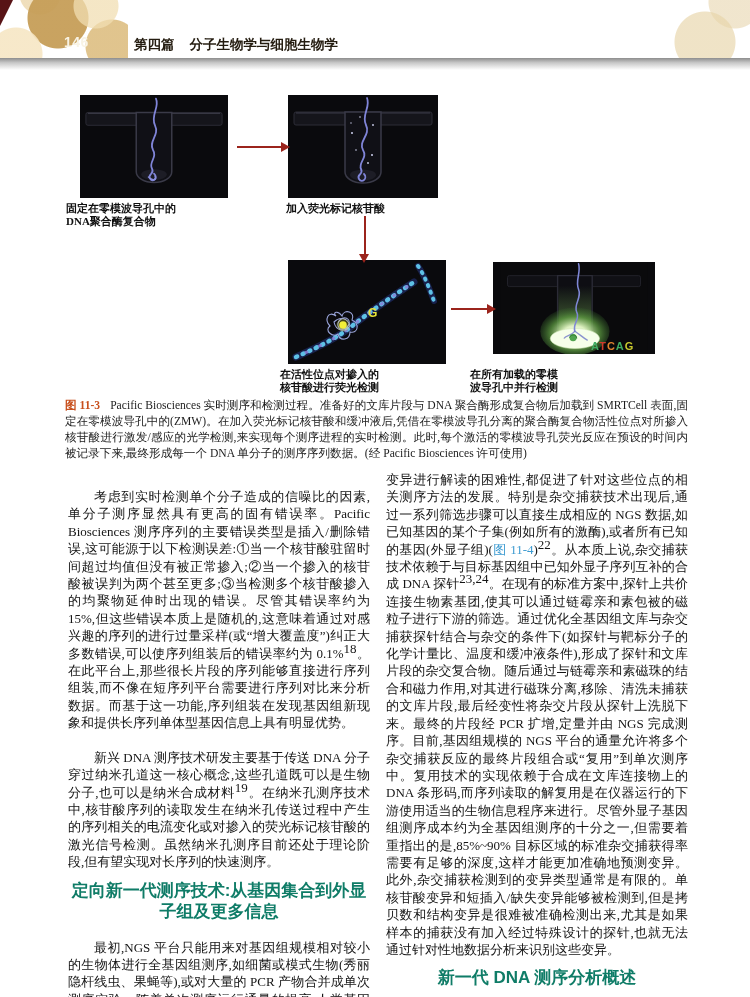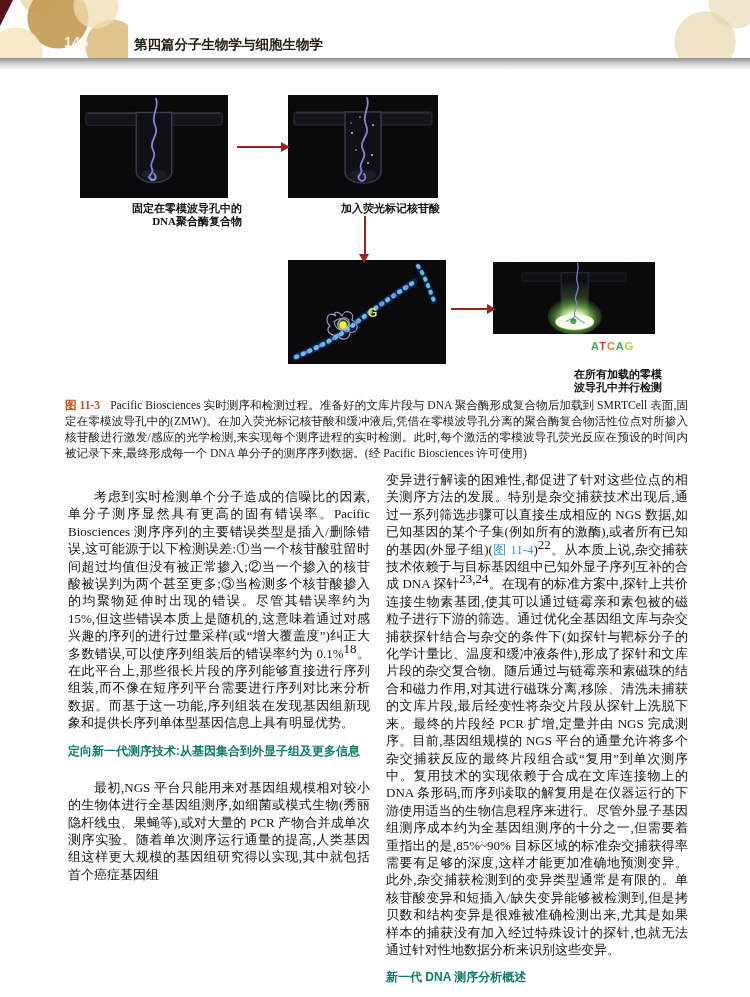--- a/index.html
+++ b/index.html
@@ -19,38 +19,38 @@
     background-image:
       radial-gradient(circle at 16px 54px, rgba(246,230,196,.9) 0 26px, rgba(246,230,196,0) 27px),
       radial-gradient(circle at 96px 6px, rgba(241,222,178,.75) 0 22px, transparent 23px),
       radial-gradient(circle at 58px 18px, rgba(198,158,88,.95) 0 30px, transparent 31px),
       radial-gradient(circle at 112px 46px, rgba(219,186,122,.85) 0 26px, transparent 27px),
       radial-gradient(circle at 40px -6px, rgba(233,209,160,.7) 0 20px, transparent 21px);}
   .corner-sliver{position:absolute;top:0;left:0;width:13px;height:26px;background:#581316;
     clip-path:polygon(0 0,100% 0,0 100%);}
   .page-number{position:absolute;left:64px;top:34px;color:#f8f3e4;
     font:bold 14px "Liberation Sans",sans-serif;letter-spacing:.5px;}
-  .part-line{position:absolute;left:134px;top:36px;display:flex;
+  .part-line{position:absolute;left:134px;top:36px;display:flex;gap:15px;
     font-family:"Liberation Sans",sans-serif;font-size:13.5px;font-weight:bold;color:#241c10;}
   .header-shadow{position:absolute;top:58px;left:0;width:750px;height:12px;
     background:linear-gradient(to bottom,#8d8d8d 0,#c8c8c8 40%,#ffffff 100%);}
 
   
   .fig-area{position:absolute;top:95px;left:0;width:750px;height:303px;}
   .panel{position:absolute;background:#0a0a0d;}
   .panel svg{display:block;width:100%;height:100%;}
   .p1{left:80px;top:0;width:148px;height:103px;}
   .p2{left:288px;top:0;width:150px;height:103px;}
   .p3{left:288px;top:165px;width:158px;height:104px;}
-  .p4{left:493px;top:167px;width:162px;height:72px;text-align:center;}
-  .pcap{position:absolute;text-align:right;font-weight:bold;font-size:11px;line-height:13px;color:#101010;}
+  .p4{left:493px;top:167px;width:162px;height:92px;text-align:center;}
+  .pcap{position:absolute;text-align:left;font-weight:bold;font-size:11px;line-height:13px;color:#101010;}
   .pcap1{left:66px;top:107px;width:176px;}
   .pcap2{left:286px;top:107px;width:154px;}
   .pcap3{left:280px;top:273px;width:174px;}
-  .pcap4{left:486px;top:273px;width:176px;}
+  .pcap4{left:470px;top:273px;width:176px;}
   .h-arrow{position:absolute;height:0;border-top:2.5px solid #9b241c;}
   .h-arrow:after{content:'';position:absolute;right:-9px;top:-6.5px;width:0;height:0;
     border-left:9px solid #9b241c;border-top:5px solid transparent;border-bottom:5px solid transparent;}
   .v-arrow{position:absolute;width:0;border-left:2.5px solid #9b241c;}
   .v-arrow:after{content:'';position:absolute;bottom:-9px;left:-6.75px;width:0;height:0;
     border-top:9px solid #9b241c;border-left:5.5px solid transparent;border-right:5.5px solid transparent;}
   .arr1{left:237px;top:51px;width:44px;}
   .arr-down{left:364px;top:121px;height:38px;}
   .arr2{left:451px;top:213px;width:36px;}
   .g-marker{position:absolute;left:80px;top:46px;color:#e9e63a;
@@ -59,22 +59,22 @@
     letter-spacing:1px;}
   .fig-caption{position:absolute;top:398px;left:65px;width:623px;margin:0;
     font-size:11.6px;line-height:15.9px;text-align:justify;color:#1c1c1c;}
   .fig-label{color:#c8501e;font-weight:bold;margin-right:10px;}
 
   
   .cols{position:absolute;top:471px;left:68px;width:620px;display:flex;gap:16px;}
   .col{width:302px;font-size:13px;line-height:17.4px;text-align:justify;}
   .body-p{margin:0;}
   .indent{text-indent:2em;margin-top:17px;}
-  .sec-heading{font-family:"Liberation Sans",sans-serif;font-size:12px;line-height:21px;
-    color:#0f7c67;margin:9px 0 7px 0;font-weight:bold;text-align:left;}
+  .sec-heading{font-family:"Liberation Sans",sans-serif;font-size:17px;line-height:21px;
+    color:#0f7c67;margin:9px 0 7px 0;font-weight:bold;text-align:center;}
   sup{font-size:13px;line-height:0;}
   .figref{color:#3d9bd1;margin-top:32px;}
 </style>
 </head>
 <body>
 
 <div class="page">
 
   <div class="header-band">
     <div class="header-gold"></div>
@@ -173,31 +173,36 @@
     <div class="v-arrow arr-down"></div>
     <div class="h-arrow arr2"></div>
 
     <div class="pcap pcap1">
       <div>固定在零模波导孔中的</div>
       <div>DNA聚合酶复合物</div>
     </div>
     <div class="pcap pcap2">
       <div>加入荧光标记核苷酸</div>
     </div>
+    <div class="pcap pcap3">
+      <div>在活性位点对掺入的</div>
+      <div>核苷酸进行荧光检测</div>
+    </div>
     <div class="pcap pcap4">
       <div>在所有加载的零模</div>
       <div>波导孔中并行检测</div>
     </div>
   </div>
 
   <p class="fig-caption"><span class="fig-label">图 11-3</span><span>Pacific Biosciences 实时测序和检测过程。准备好的文库片段与 DNA 聚合酶形成复合物后加载到 SMRTCell 表面,固定在零模波导孔中的(ZMW)。在加入荧光标记核苷酸和缓冲液后,凭借在零模波导孔分离的聚合酶复合物活性位点对所掺入核苷酸进行激发/感应的光学检测,来实现每个测序进程的实时检测。此时,每个激活的零模波导孔荧光反应在预设的时间内被记录下来,最终形成每一个 DNA 单分子的测序序列数据。(经 Pacific Biosciences 许可使用)</span></p>
 
   <div class="cols">
     <div class="col">
         <p class="body-p indent"><span>考虑到实时检测单个分子造成的信噪比的因素,单分子测序显然具有更高的固有错误率。Pacific Biosciences 测序序列的主要错误类型是插入/删除错误,这可能源于以下检测误差:①当一个核苷酸驻留时间超过均值但没有被正常掺入;②当一个掺入的核苷酸被误判为两个甚至更多;③当检测多个核苷酸掺入的均聚物延伸时出现的错误。尽管其错误率约为 15%,但这些错误本质上是随机的,这意味着通过对感兴趣的序列的进行过量采样(或“增大覆盖度”)纠正大多数错误,可以使序列组装后的错误率约为 0.1%</span><sup>18</sup><span>。在此平台上,那些很长片段的序列能够直接进行序列组装,而不像在短序列平台需要进行序列对比来分析数据。而基于这一功能,序列组装在发现基因组新现象和提供长序列单体型基因信息上具有明显优势。</span></p>
+        <p class="body-p indent"><span>新兴 DNA 测序技术研发主要基于传送 DNA 分子穿过纳米孔道这一核心概念,这些孔道既可以是生物分子,也可以是纳米合成材料</span><sup>19</sup><span>。在纳米孔测序技术中,核苷酸序列的读取发生在纳米孔传送过程中产生的序列相关的电流变化或对掺入的荧光标记核苷酸的激光信号检测。虽然纳米孔测序目前还处于理论阶段,但有望实现对长序列的快速测序。</span></p>
         <h3 class="sec-heading"><span>定向新一代测序技术:从基因集合到外显子组及更多信息</span></h3>
         <p class="body-p indent"><span>最初,NGS 平台只能用来对基因组规模相对较小的生物体进行全基因组测序,如细菌或模式生物(秀丽隐杆线虫、果蝇等),或对大量的 PCR 产物合并成单次测序实验。随着单次测序运行通量的提高,人类基因组这样更大规模的基因组研究得以实现,其中就包括首个癌症基因组</span></p>
       </div>
     <div class="col">
         <p class="body-p"><span>变异进行解读的困难性,都促进了针对这些位点的相关测序方法的发展。特别是杂交捕获技术出现后,通过一系列筛选步骤可以直接生成相应的 NGS 数据,如已知基因的某个子集(例如所有的激酶),或者所有已知的基因(外显子组)(</span><span class="figref">图 11-4</span><span>)</span><sup>22</sup><span>。从本质上说,杂交捕获技术依赖于与目标基因组中已知外显子序列互补的合成 DNA 探针</span><sup>23,24</sup><span>。在现有的标准方案中,探针上共价连接生物素基团,使其可以通过链霉亲和素包被的磁粒子进行下游的筛选。通过优化全基因组文库与杂交捕获探针结合与杂交的条件下(如探针与靶标分子的化学计量比、温度和缓冲液条件),形成了探针和文库片段的杂交复合物。随后通过与链霉亲和素磁珠的结合和磁力作用,对其进行磁珠分离,移除、清洗未捕获的文库片段,最后经变性将杂交片段从探针上洗脱下来。最终的片段经 PCR 扩增,定量并由 NGS 完成测序。目前,基因组规模的 NGS 平台的通量允许将多个杂交捕获反应的最终片段组合或“复用”到单次测序中。复用技术的实现依赖于合成在文库连接物上的 DNA 条形码,而序列读取的解复用是在仪器运行的下游使用适当的生物信息程序来进行。尽管外显子基因组测序成本约为全基因组测序的十分之一,但需要着重指出的是,85%~90% 目标区域的标准杂交捕获得率需要有足够的深度,这样才能更加准确地预测变异。此外,杂交捕获检测到的变异类型通常是有限的。单核苷酸变异和短插入/缺失变异能够被检测到,但是拷贝数和结构变异是很难被准确检测出来,尤其是如果样本的捕获没有加入经过特殊设计的探针,也就无法通过针对性地数据分析来识别这些变异。</span></p>
         <h3 class="sec-heading"><span>新一代 DNA 测序分析概述</span></h3>
         <p class="body-p indent"><span>基于 NGS 方法的生物医学实验手段虽然相对容易,但所</span></p>
       </div>
   </div>
 

